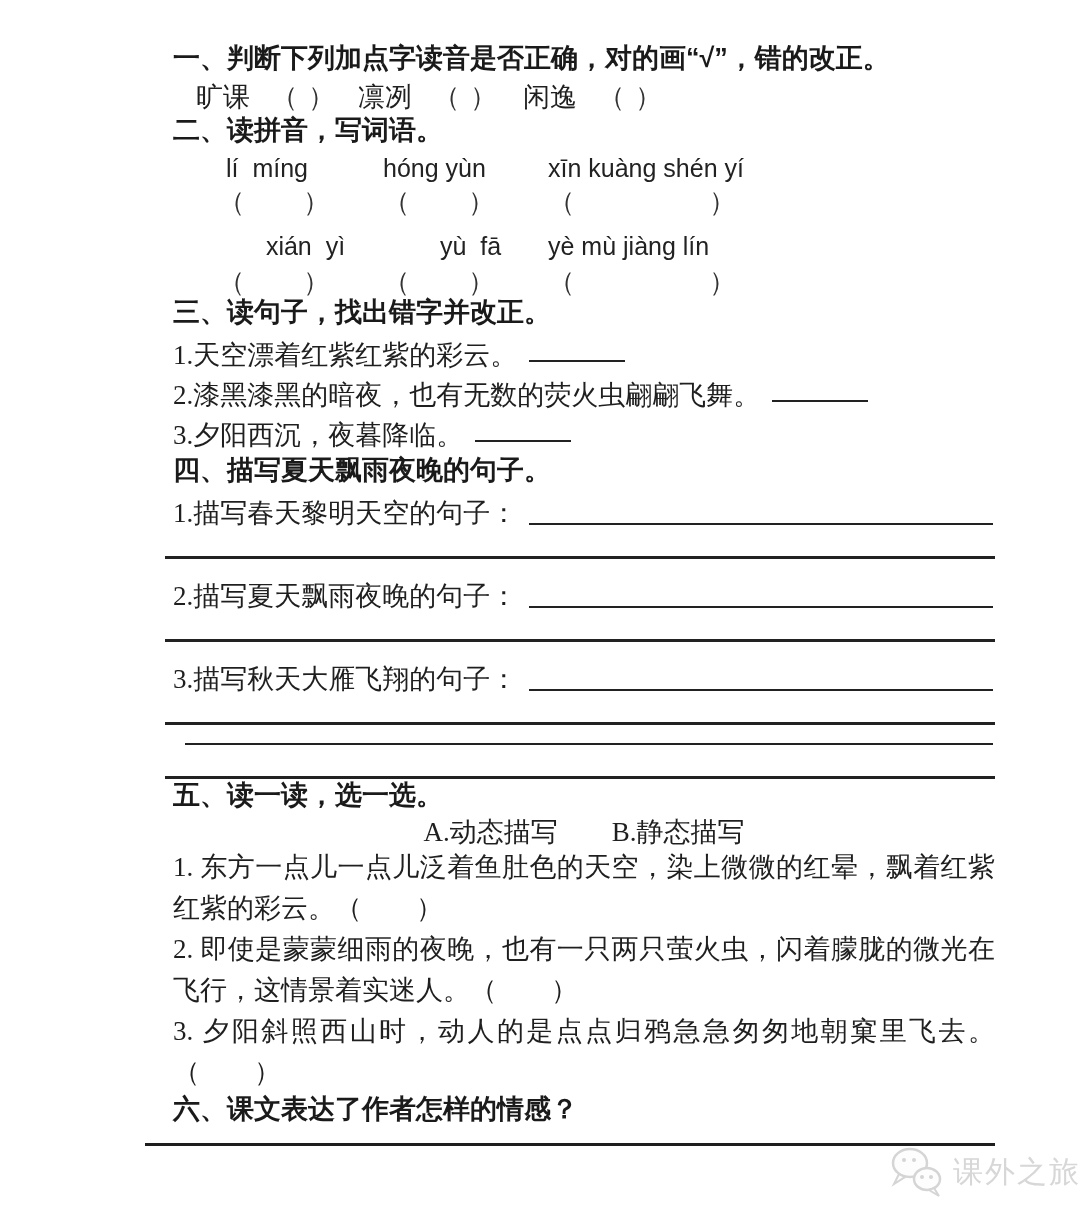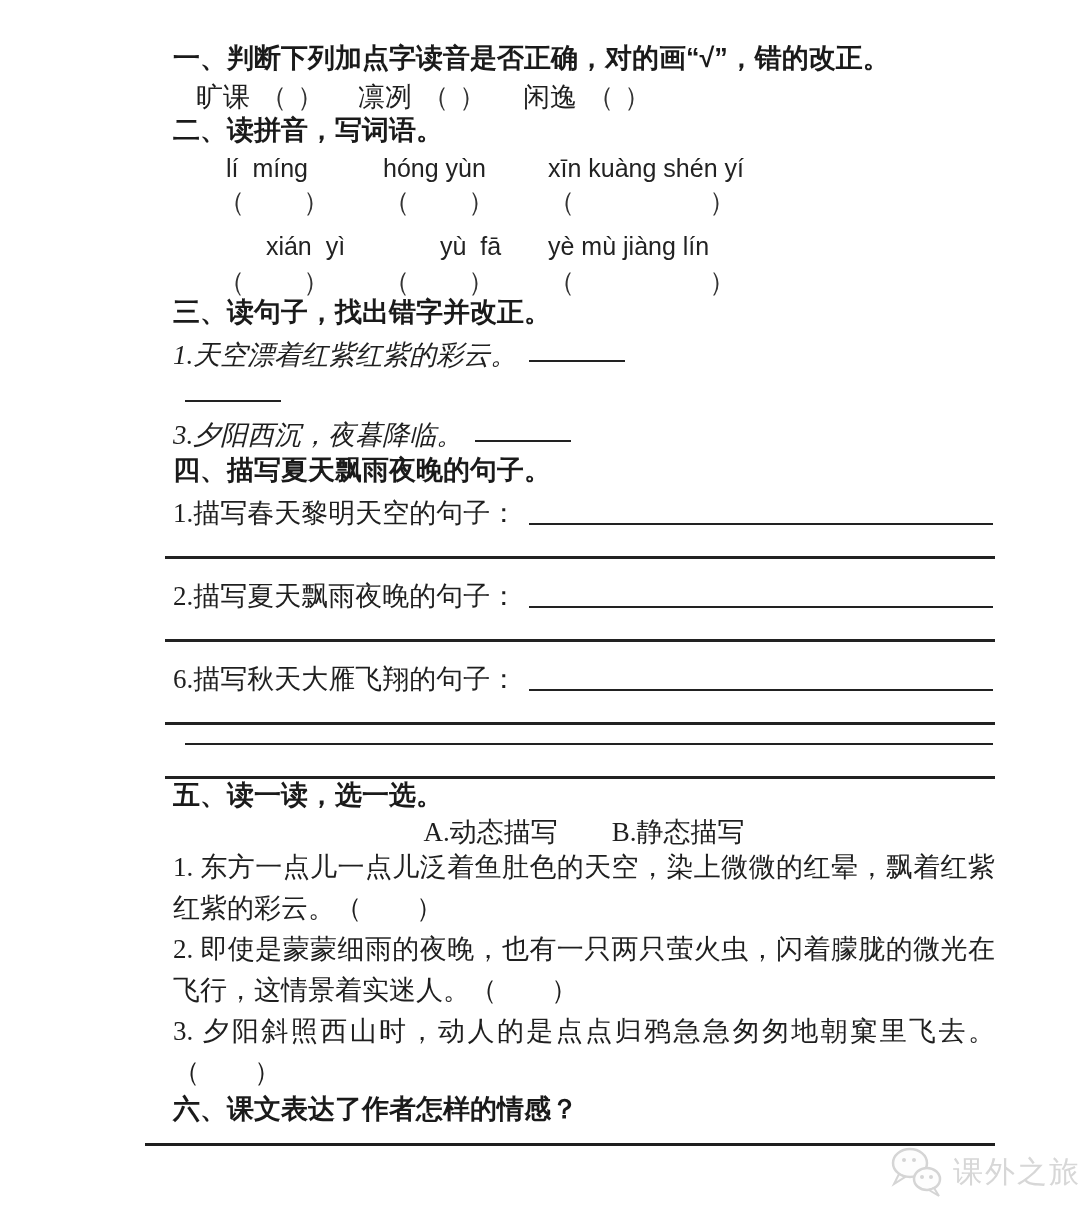--- a/index.html
+++ b/index.html
@@ -29,35 +29,35 @@
   
   .py{
     font-family:"Liberation Sans", sans-serif;
     font-size:25px;
     white-space:pre;
     color:#222;
   }
   .s1-pinyin{display:grid;grid-template-columns:163px 174px 1fr;margin:8px 0 0 13px;line-height:28px;}
   .s1-pinyin .c3{padding-left:18px;}
   .s1-words{display:grid;grid-template-columns:162px 165px 1fr;margin:6px 0 0 23px;line-height:34px;}
-  .wcell{display:flex;align-items:flex-end;gap:10px;}
+  .wcell{display:flex;align-items:flex-end;gap:21px;}
 
   .pgroup{display:inline-flex;justify-content:space-between;align-items:center;color:#333;}
   .pgroup i{font-style:normal;}
   .w64{width:64px;}
   .w112{width:112px;}
   .w188{width:188px;}
 
   .s2-grid{display:grid;grid-template-columns:165px 165px 1fr;margin-left:45px;line-height:28px;}
   .s2-grid.pyrow{margin-top:8px;}
   .s2-grid .pl8{padding-left:8px;}
   .s2-grid .pl10{padding-left:10px;text-align:center;}
 
   
-  .s3-item{line-height:38px;font-style:italic;}
+  .s3-item{line-height:38px;}
   .blank{
     display:inline-block;width:96px;height:4px;
     border-bottom:2px solid #222;
     margin-left:12px;vertical-align:2px;
   }
 
   
   .fill-row{display:flex;align-items:flex-end;line-height:38px;}
   .fill-line{flex:1;border-bottom:2px solid #222;margin:0 2px 7px 12px;height:0;}
   .rule{height:0;border-top:3px solid #222;margin:24px 0 0 -8px;}
@@ -161,21 +161,21 @@
         </span>
     </div>
   </section>
 
   <section>
     <h2 class="hd mt14">三、读句子，找出错字并改正。</h2>
     <div class="s3-item mt8">
       <span>1.天空漂着红紫红紫的彩云。</span><span class="blank"></span>
     </div>
     <div class="s3-item mt2">
-      <span class="blank"></span>
+      <span>2.漆黑漆黑的暗夜，也有无数的荧火虫翩翩飞舞。</span><span class="blank"></span>
     </div>
     <div class="s3-item mt2">
       <span>3.夕阳西沉，夜暮降临。</span><span class="blank"></span>
     </div>
   </section>
 
   <section>
     <h2 class="hd mt6">四、描写夏天飘雨夜晚的句子。</h2>
 
     <div class="fill-row mt8">
@@ -184,21 +184,21 @@
     </div>
     <div class="rule"></div>
 
     <div class="fill-row mt18">
       <span>2.描写夏天飘雨夜晚的句子：</span>
       <span class="fill-line"></span>
     </div>
     <div class="rule"></div>
 
     <div class="fill-row mt18">
-      <span>6.描写秋天大雁飞翔的句子：</span>
+      <span>3.描写秋天大雁飞翔的句子：</span>
       <span class="fill-line"></span>
     </div>
     <div class="rule"></div>
 
     <div class="fill-row mt18">
       <span class="fill-line"></span>
     </div>
     <div class="rule"></div>
   </section>
 

